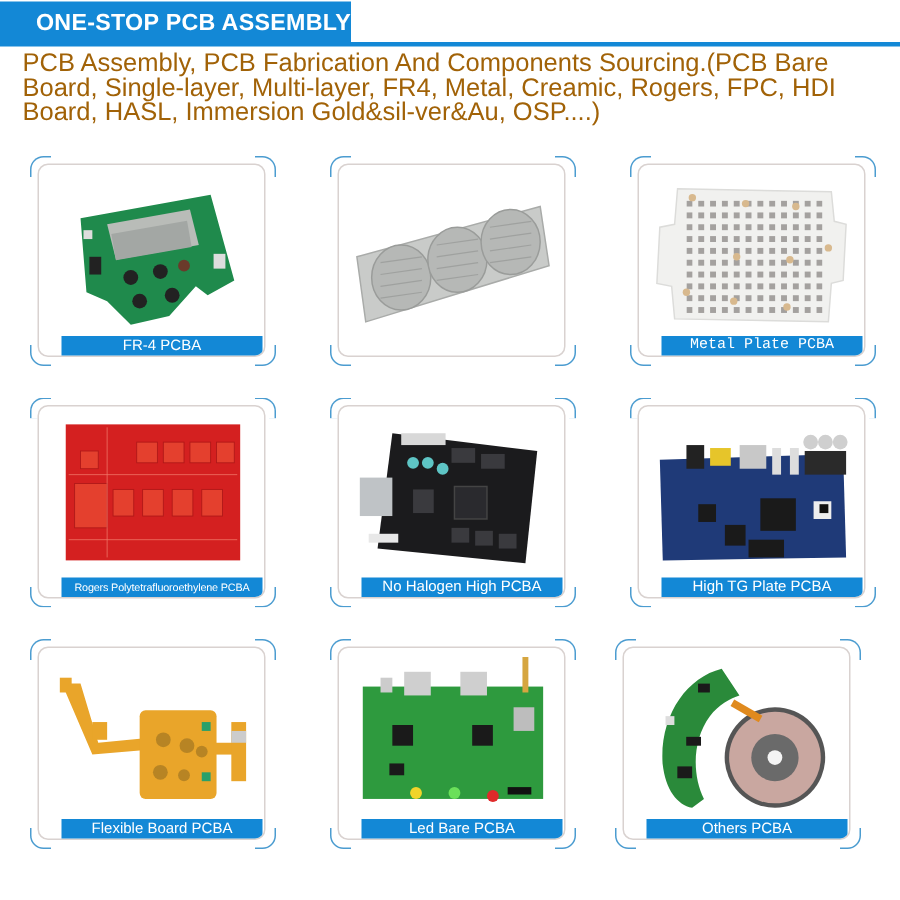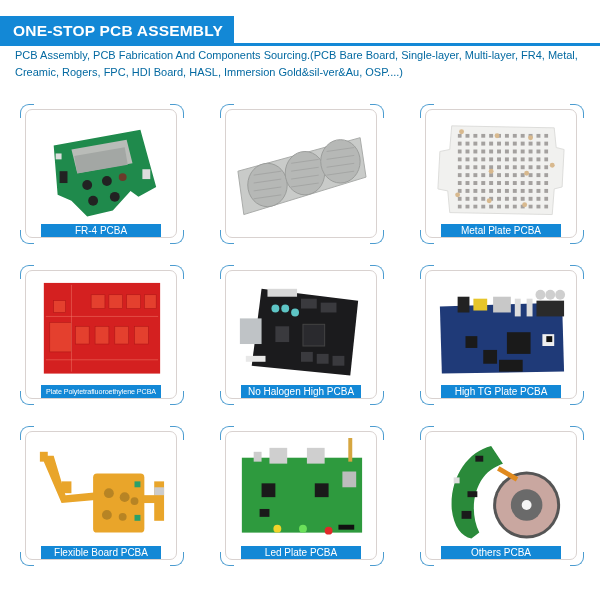--- a/index.html
+++ b/index.html
@@ -1,45 +1,45 @@
 <!DOCTYPE html>
 <html><head>
   <meta charset="utf-8">
   <style>
     * { margin:0; padding:0; box-sizing:border-box; }
     html, body { width:600px; height:600px; background:#ffffff; overflow:hidden; }
     body { font-family: "Liberation Sans", sans-serif; position:relative; }
 
-    .header { position:absolute; left:0; top:16px; width:600px; height:31px; }
+    .header { position:absolute; left:0; top:1px; width:600px; height:31px;text-align:right; }
     .header-title {
       position:absolute; left:0; top:0; width:234px; height:29px;
       background:#1388d6; color:#fff; font-weight:bold; font-size:15.5px;
       line-height:29px; padding-left:13px; letter-spacing:0.2px; white-space:nowrap;
     }
     .header-rule { position:absolute; left:0; top:27px; width:600px; height:3px; background:#1388d6; }
 
     .intro {
-      position:absolute; left:15px; top:47px; width:580px;
-      font-size:11px; line-height:16.5px; color:#0369a1;
+      position:absolute; left:15px; top:34px; width:580px;
+      font-size:17px; line-height:16.5px; color:#a16207;
     }
 
     .grid { position:absolute; left:0; top:0; width:600px; height:600px; }
     .card { position:absolute; width:164px; height:140px; }
     .bracket { position:absolute; width:14px; height:14px; border-color:#4b9cd0; border-style:solid; border-width:0; }
     .bracket.tl { left:0; top:0; border-left-width:1.5px; border-top-width:1.5px; border-top-left-radius:9px; }
     .bracket.tr { right:0; top:0; border-right-width:1.5px; border-top-width:1.5px; border-top-right-radius:9px; }
     .bracket.bl { left:0; bottom:0; border-left-width:1.5px; border-bottom-width:1.5px; border-bottom-left-radius:9px; }
     .bracket.br { right:0; bottom:0; border-right-width:1.5px; border-bottom-width:1.5px; border-bottom-right-radius:9px; }
     .frame {
       position:absolute; left:5px; top:5px; right:7px; bottom:6px;
       border:1px solid #d9d2d0; border-radius:7px; background:#fff; overflow:hidden;
     }
     .photo { position:absolute; left:6px; top:6px; right:6px; bottom:18px; }
     .label {
-      position:absolute; left:15px; bottom:-1px; width:120px; height:14px;
+      position:absolute; left:15px; bottom:-1px; width:134px; height:14px;
       background:#1388d6; color:#fff; font-size:10px; line-height:14px; text-align:center;
       white-space:nowrap; overflow:hidden;
     }
     .label.small { font-size:7.2px; letter-spacing:-0.1px; }
   </style>
 </head>
 <body>
 
 <div class="header">
   <div class="header-rule"></div>
@@ -95,21 +95,21 @@
             <line x1="60" y1="72" x2="88" y2="68"></line>
           <line x1="96" y1="36" x2="124" y2="32"></line>
             <line x1="96" y1="44" x2="124" y2="40"></line>
             <line x1="96" y1="52" x2="124" y2="48"></line>
             <line x1="96" y1="60" x2="124" y2="56"></line>
         </g>
       </svg>
     </div>
   </div>
 
-  <div class="card" style="left:420px;top:104px;">
+  <div class="card" style="left:420px;top:104px;font-family:Liberation Mono, monospace;">
     <div class="bracket tl"></div>
     <div class="bracket tr"></div>
     <div class="bracket bl"></div>
     <div class="bracket br"></div>
     <div class="frame">
       <svg class="photo" viewBox="0 0 140 110">
         <defs>
           <pattern id="dots" width="8" height="8" patternUnits="userSpaceOnUse">
             <rect x="2" y="2" width="4" height="4" fill="#8a8684"></rect>
           </pattern>
@@ -149,21 +149,21 @@
             <rect x="64" y="50" width="14" height="18"></rect>
             <rect x="84" y="50" width="14" height="18"></rect>
             <rect x="104" y="50" width="14" height="18"></rect>
           <rect x="18" y="46" width="22" height="30"></rect>
             <rect x="22" y="24" width="12" height="12"></rect>
         </g>
         <g stroke="#f17a6a" stroke-width="0.5" fill="none">
             <path d="M14 40 H128 M14 84 H128 M40 8 V96"></path>
           </g>
       </svg>
-      <div class="label small">Plate Polytetrafluoroethylene PCBA</div>
+      <div class="label small">Rogers Polytetrafluoroethylene PCBA</div>
     </div>
   </div>
 
   <div class="card" style="left:220px;top:265px;">
     <div class="bracket tl"></div>
     <div class="bracket tr"></div>
     <div class="bracket bl"></div>
     <div class="bracket br"></div>
     <div class="frame">
       <svg class="photo" viewBox="0 0 140 110">
@@ -260,25 +260,25 @@
         <rect x="118" y="0" width="4" height="24" fill="#d6a640"></rect>
         <rect x="30" y="46" width="14" height="14" fill="#1a1a1a"></rect>
         <rect x="84" y="46" width="14" height="14" fill="#1a1a1a"></rect>
         <rect x="112" y="34" width="14" height="16" fill="#bdbdbd"></rect>
         <rect x="28" y="72" width="10" height="8" fill="#1a1a1a"></rect>
         <circle cx="46" cy="92" r="4" fill="#f1d42a"></circle>
         <circle cx="72" cy="92" r="4" fill="#6be05a"></circle>
         <circle cx="98" cy="94" r="4" fill="#e02a2a"></circle>
         <rect x="108" y="88" width="16" height="5" fill="#111"></rect>
       </svg>
-      <div class="label">Led Plate PCBA</div>
-    </div>
-  </div>
-
-  <div class="card" style="left:420px;top:426px;">
+      <div class="label">Led Bare PCBA</div>
+    </div>
+  </div>
+
+  <div class="card" style="left:410px;top:426px;">
     <div class="bracket tl"></div>
     <div class="bracket tr"></div>
     <div class="bracket bl"></div>
     <div class="bracket br"></div>
     <div class="frame">
       <svg class="photo" viewBox="0 0 140 110">
         <path d="M60,8 C36,14 18,40 20,72 C22,90 30,100 40,102 L48,96 C40,80 40,56 52,40 C58,32 66,28 72,26 Z" fill="#2a8a3a"></path>
         <g fill="#1a1a1a">
             <rect x="44" y="18" width="8" height="6"></rect>
             <rect x="36" y="54" width="10" height="6"></rect>

